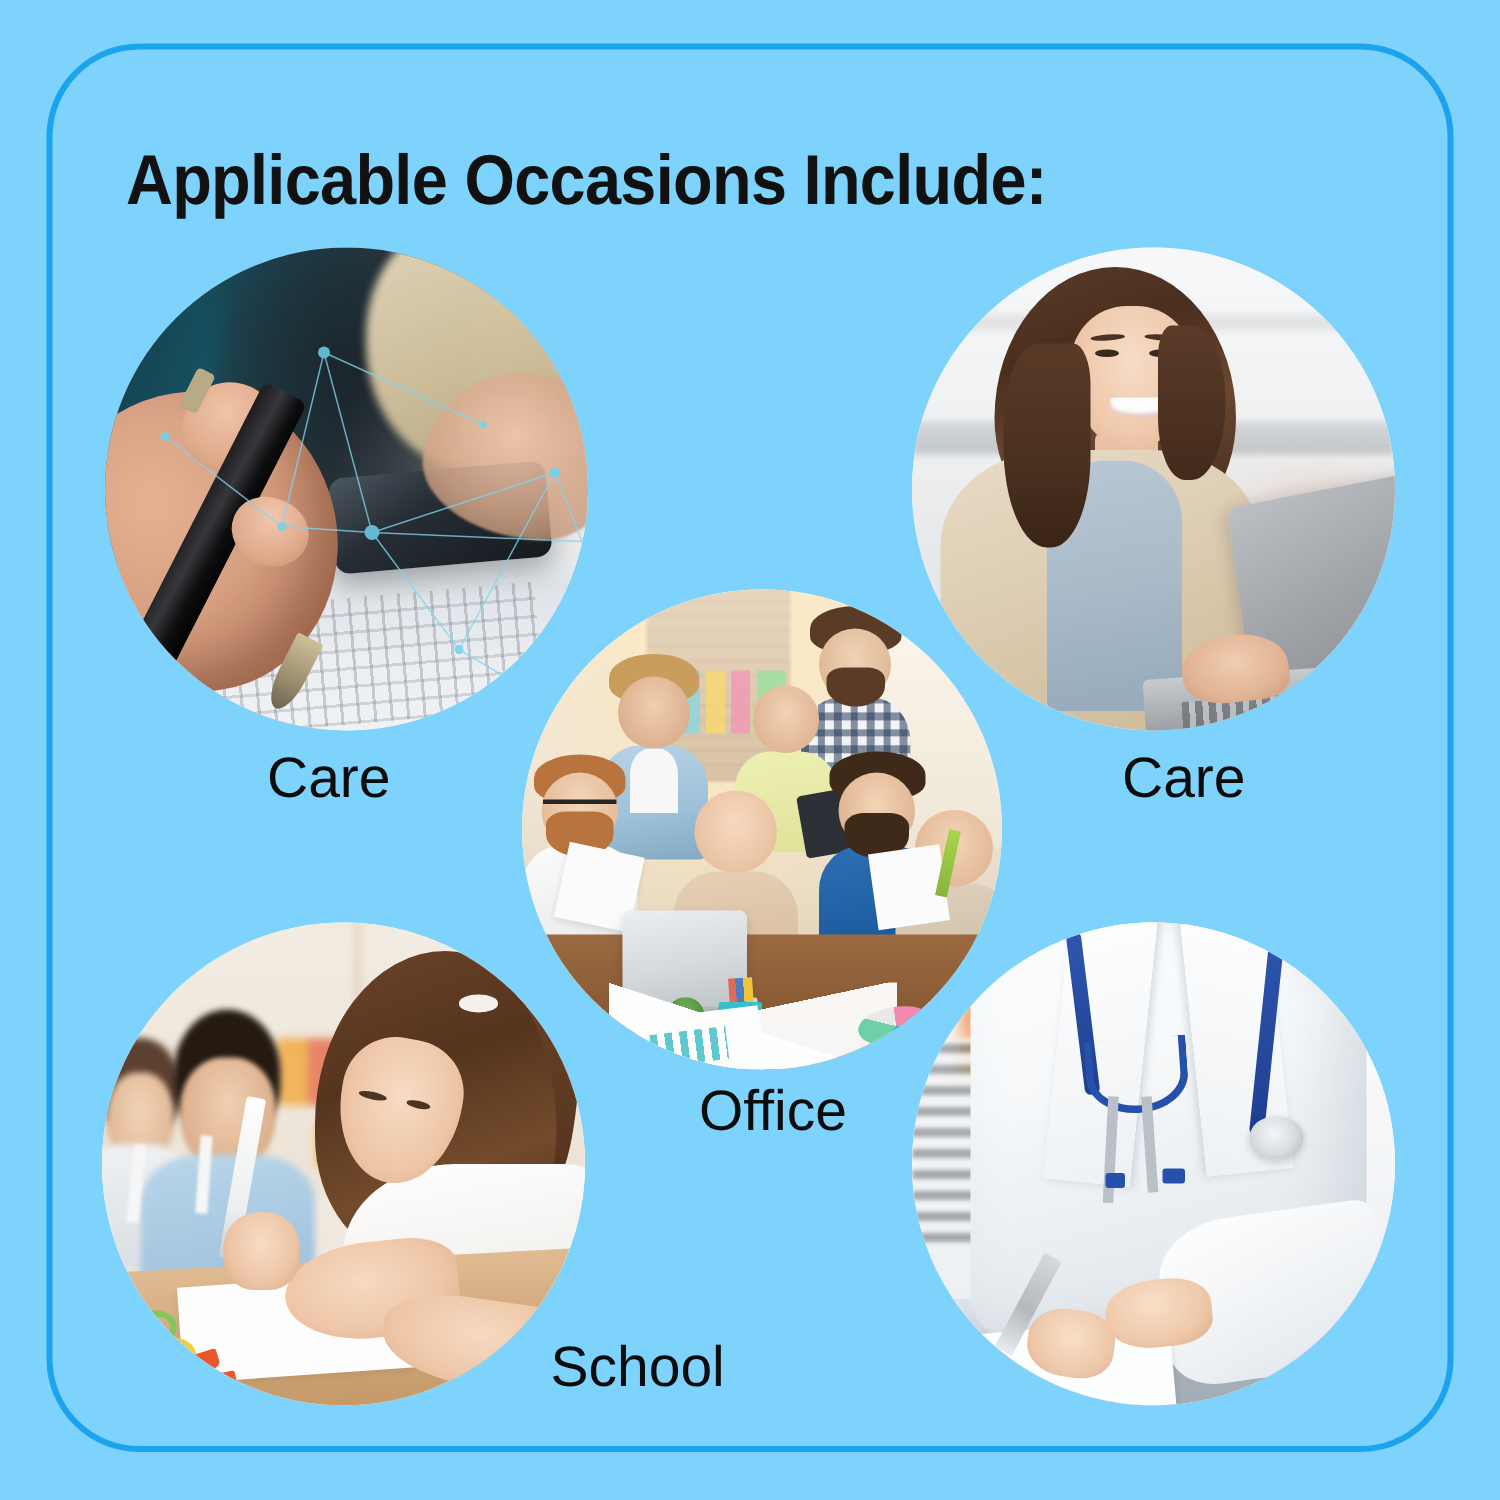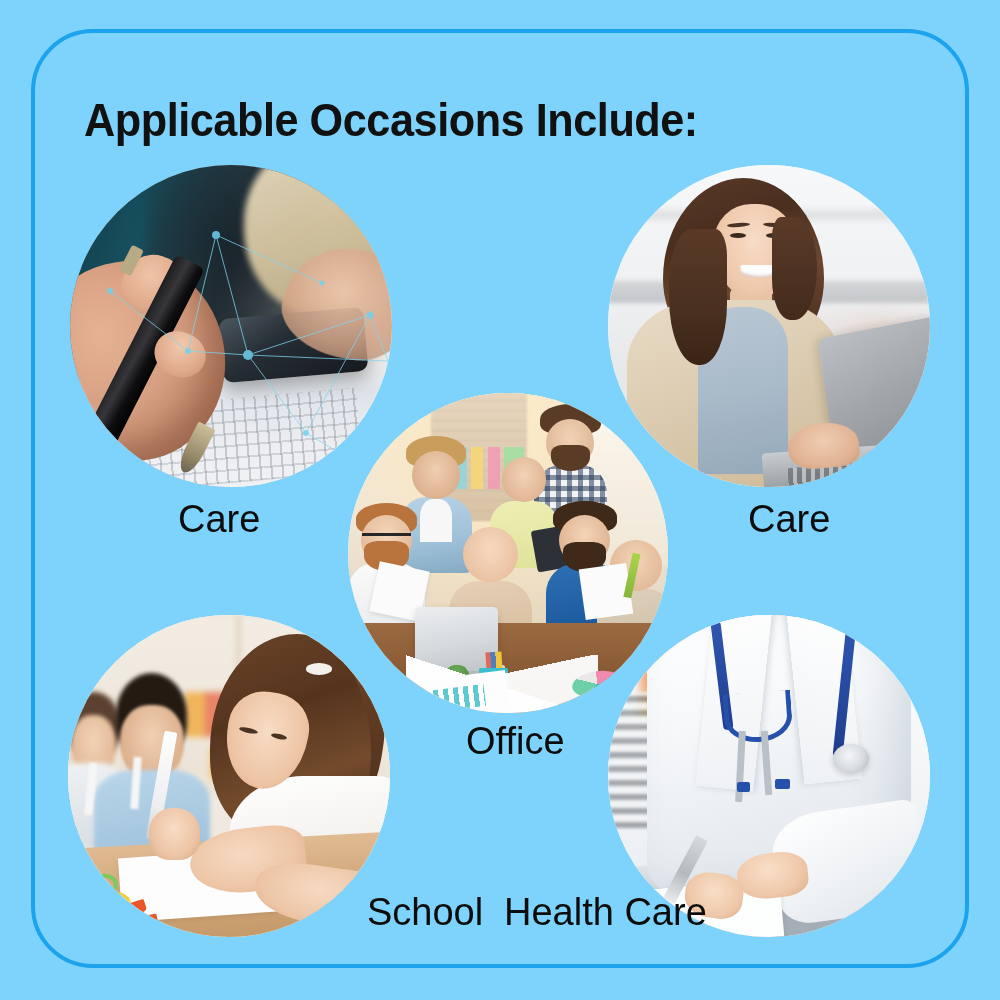--- a/index.html
+++ b/index.html
@@ -839,15 +839,14 @@
       <div class="hc-stetho-clip1"></div>
       <div class="hc-stetho-clip2"></div>
       <div class="hc-chest"></div>
       <div class="hc-sleeve"></div>
       <div class="hc-paper"></div>
       <div class="hc-hand-r"></div>
       <div class="hc-pen"></div>
       <div class="hc-hand-l"></div>
     </div>
   </div>
-  <div class="label" id="label-health" style="left:504px; top:893px;">Health Care</div>
 
 </div>
 
 </body></html>

